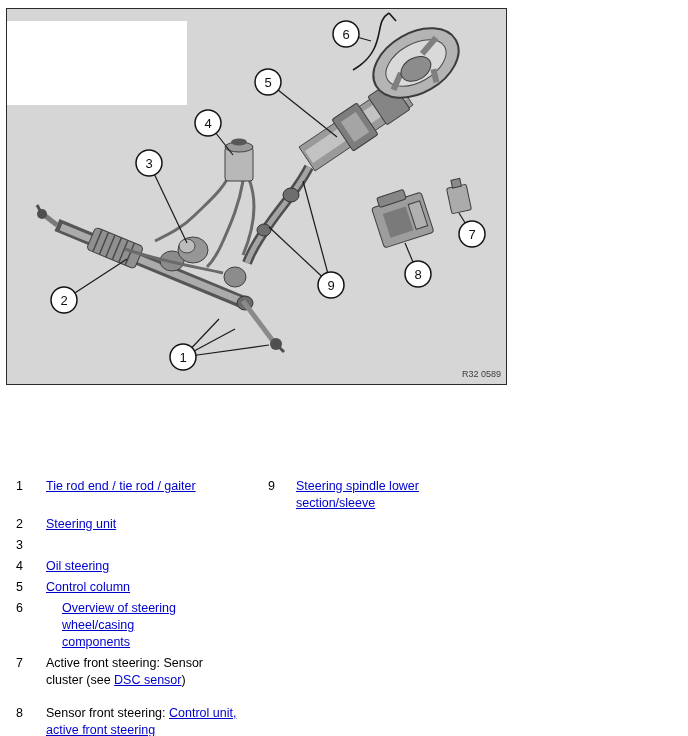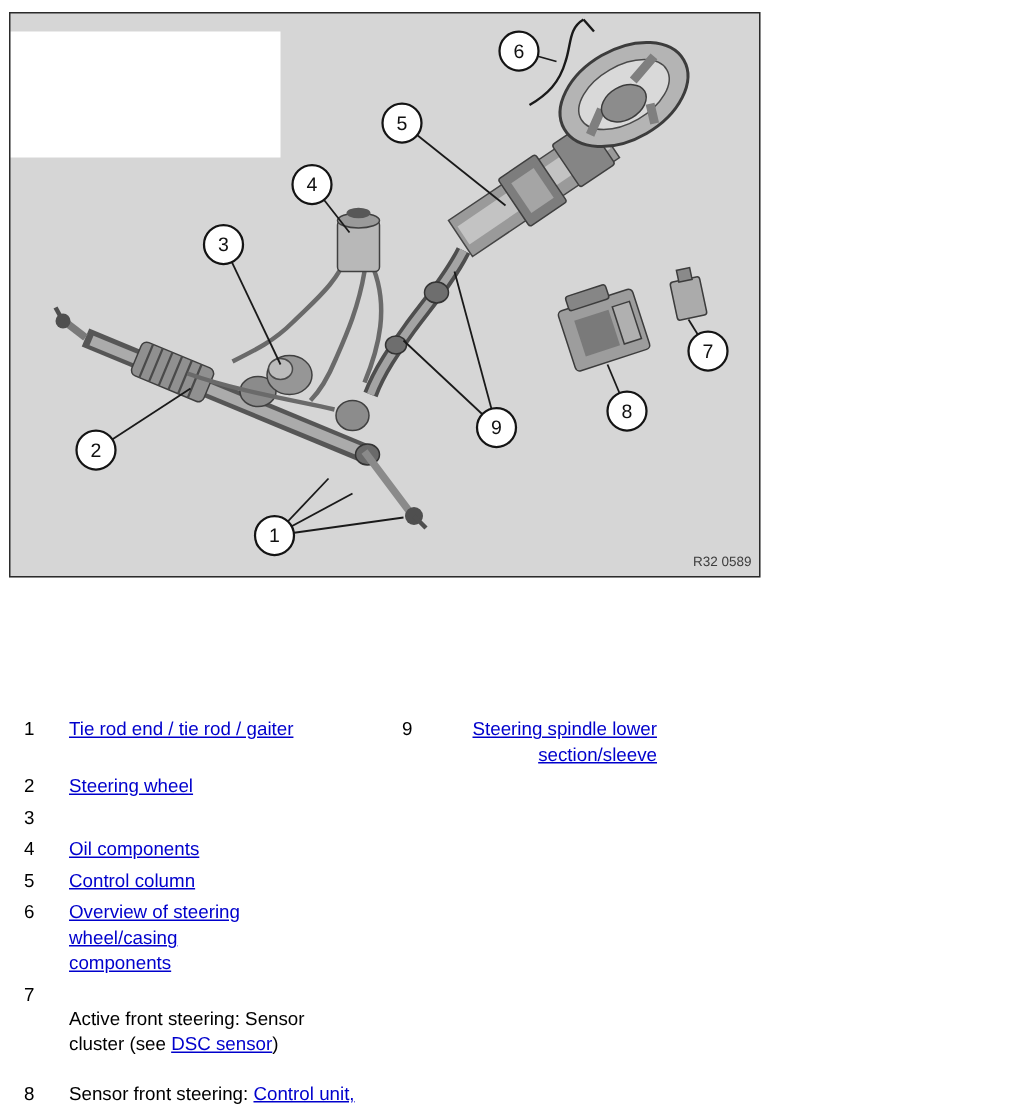--- a/index.html
+++ b/index.html
@@ -26,23 +26,23 @@
     position:absolute;left:16px;top:478px;width:470px;
     font-size:12.5px;line-height:17px;color:#000;
   }
   .legend-row{
     display:grid;grid-template-columns:30px 222px 28px 160px;
     margin-bottom:4px;align-items:start;
   }
   .legend-row:last-child{margin-top:16px;}
   .lnum{color:#000;}
   .ltext{max-width:205px;}
-  .ltext.narrow{max-width:132px;}
-  .ltext.mid{max-width:186px;margin-top:16px;}
-  .rtext{max-width:142px;text-align:right;}
+  .ltext.narrow{max-width:132px;margin-left:16px;}
+  .ltext.mid{max-width:186px;}
+  .rtext{max-width:142px;}
   a.doclink{color:var(--link,#0000cc);text-decoration:underline;cursor:pointer;}
 </style>
 </head>
 <body>
 
 <div class="figure">
   <svg width="499" height="375" viewBox="0 0 499 375">
 
     <g>
       <rect x="0" y="12" width="180" height="84" fill="#ffffff"></rect>
@@ -198,32 +198,32 @@
     </div>
     <div class="lnum">9</div>
     <div class="ltext rtext">
       <a href="#" class="doclink">Steering spindle lower section/sleeve</a>
     </div>
   </div>
 
   <div class="legend-row">
     <div class="lnum">2</div>
     <div class="ltext">
-      <a href="#" class="doclink">Steering wheel</a>
+      <a href="#" class="doclink">Steering unit</a>
     </div>
   </div>
 
   <div class="legend-row">
     <div class="lnum">3</div>
   </div>
 
   <div class="legend-row">
     <div class="lnum">4</div>
     <div class="ltext">
-      <a href="#" class="doclink">Oil components</a>
+      <a href="#" class="doclink">Oil steering</a>
     </div>
   </div>
 
   <div class="legend-row">
     <div class="lnum">5</div>
     <div class="ltext">
       <a href="#" class="doclink">Control column</a>
     </div>
   </div>
 

